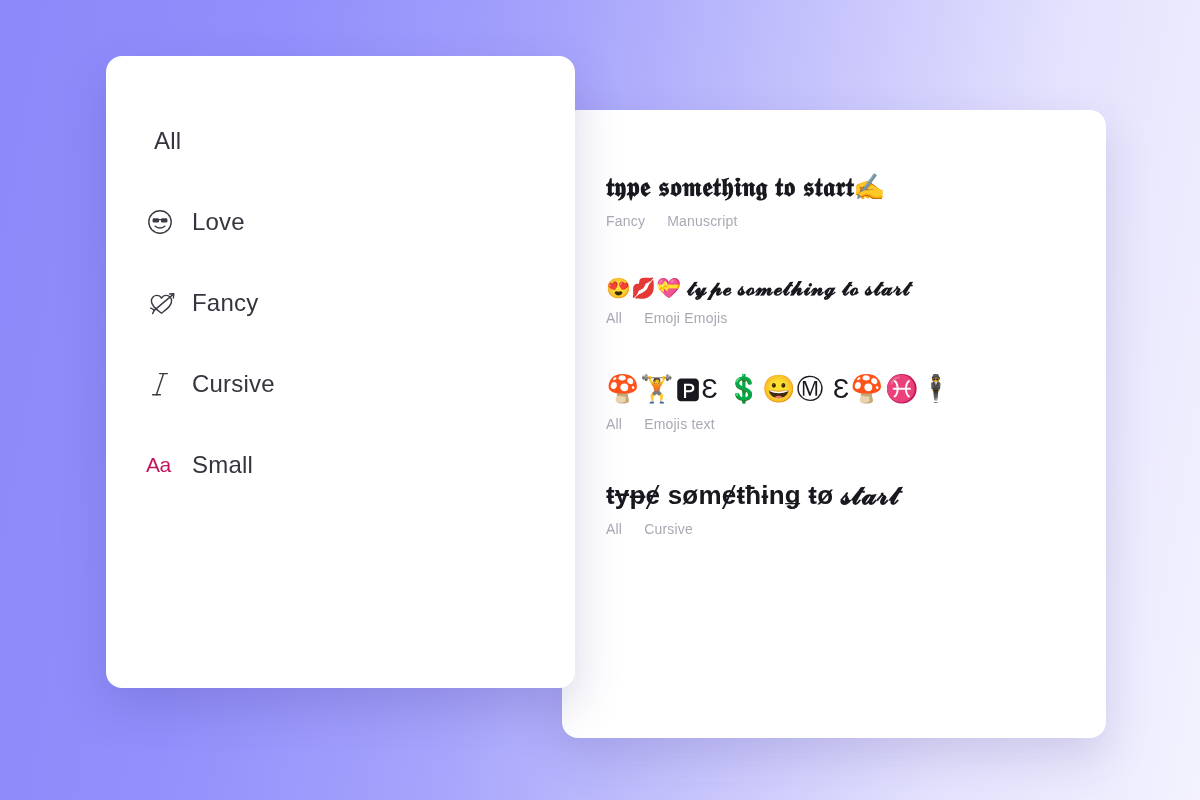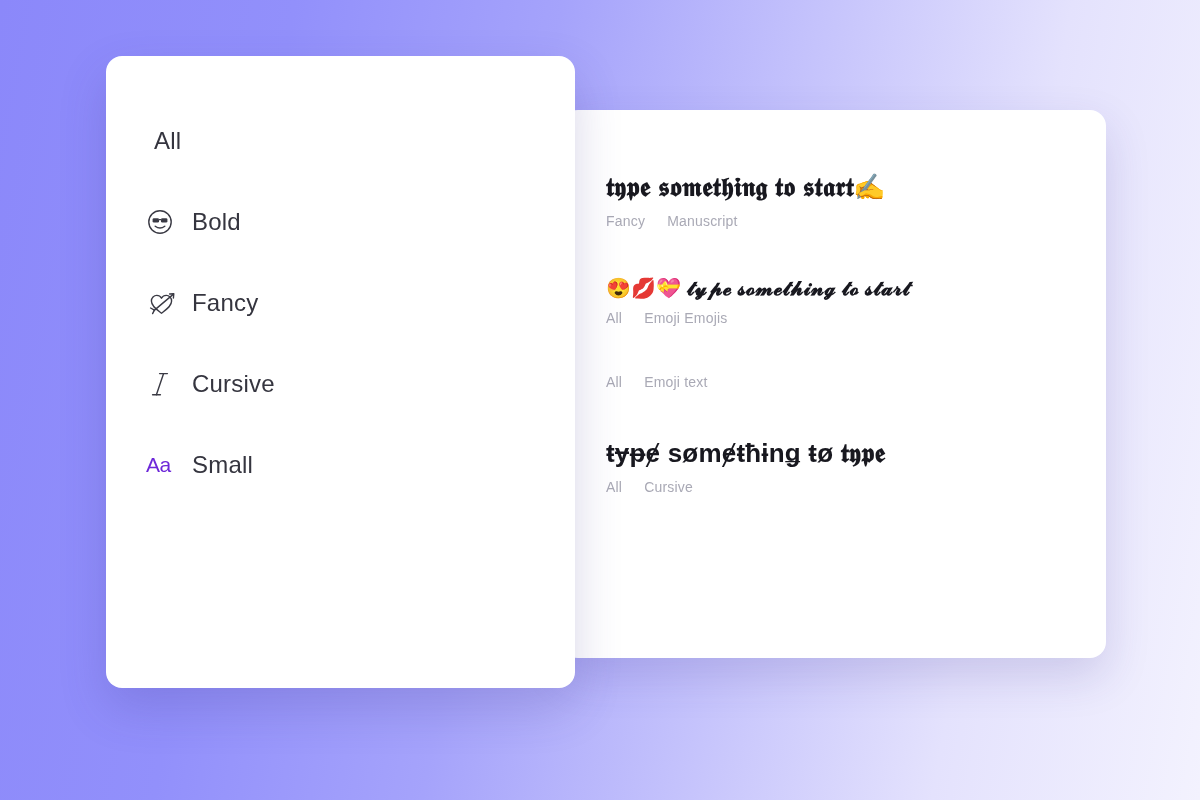--- a/index.html
+++ b/index.html
@@ -21,21 +21,21 @@
         #f3f2fe 100%);
     position: relative;
   }
 
   
   .results-card {
     position: absolute;
     left: 562px;
     top: 110px;
     width: 544px;
-    height: 548px;
+    height: 628px;
     background: #ffffff;
     border-radius: 16px;
     box-shadow: 0 18px 44px rgba(60,50,140,0.17);
     z-index: 1;
     overflow: hidden;
   }
 
   .results-list {
     position: absolute;
     left: 44px;
@@ -105,21 +105,21 @@
     font-size: 24px;
     color: #35353f;
     letter-spacing: .2px;
     line-height: 1;
   }
 
   .cat-item.no-icon .cat-label { padding-left: 8px; }
 
   .aa-glyph {
     font-size: 21px;
-    color: #6d28d9;
+    color: #be185d;
     font-family: "Liberation Sans", sans-serif;
     letter-spacing: -.5px;
   }
 </style>
 </head>
 <body>
 
 <div class="results-card">
   <div class="results-list">
 
@@ -133,28 +133,29 @@
 
     <div class="result-row">
       <div class="result-text style-script">😍💋💝 𝓽𝔂𝓹𝓮 𝓼𝓸𝓶𝓮𝓽𝓱𝓲𝓷𝓰 𝓽𝓸 𝓼𝓽𝓪𝓻𝓽</div>
       <div class="result-tags">
         <span>All</span>
         <span>Emoji Emojis</span>
       </div>
     </div>
 
     <div class="result-row">
+      <div class="result-text style-emoji">🍄🏋🅿Ɛ 💲😀Ⓜ Ɛ🍄♓🕴</div>
       <div class="result-tags">
         <span>All</span>
-        <span>Emoji text</span>
-      </div>
-    </div>
-
-    <div class="result-row">
-      <div class="result-text style-stroked">ŧɏᵽɇ sømɇŧħɨnǥ ŧø 𝖙𝖞𝖕𝖊</div>
+        <span>Emojis text</span>
+      </div>
+    </div>
+
+    <div class="result-row">
+      <div class="result-text style-stroked">ŧɏᵽɇ sømɇŧħɨnǥ ŧø 𝓼𝓽𝓪𝓻𝓽</div>
       <div class="result-tags">
         <span>All</span>
         <span>Cursive</span>
       </div>
     </div>
 
   </div>
 </div>
 
 <div class="category-card">
@@ -166,21 +167,21 @@
   <div class="cat-item">
     <span class="cat-icon">
       <svg width="28" height="28" viewBox="0 0 28 28" fill="none" stroke="#3a3a44" stroke-width="1.4">
         <circle cx="14" cy="14" r="11.2"></circle>
         <rect x="6.6" y="10.2" width="6.4" height="4.3" rx="1.3" fill="#3a3a44" stroke="none"></rect>
         <rect x="15" y="10.2" width="6.4" height="4.3" rx="1.3" fill="#3a3a44" stroke="none"></rect>
         <path d="M13 11.6 h2" stroke="#3a3a44" stroke-width="1.2"></path>
         <path d="M9.2 18.2 q4.8 3.6 9.6 0" stroke-linecap="round" fill="none"></path>
       </svg>
     </span>
-    <span class="cat-label">Bold</span>
+    <span class="cat-label">Love</span>
   </div>
 
   <div class="cat-item">
     <span class="cat-icon">
       <svg width="32" height="28" viewBox="0 0 32 28" fill="none" stroke="#3a3a44" stroke-width="1.4" stroke-linecap="round" stroke-linejoin="round">
         <path d="M15.5 24.2 C10.8 20.6 5.4 17.2 5.4 12.1 C5.4 8.8 7.9 6.4 10.8 6.4 C12.8 6.4 14.5 7.5 15.5 9.2 C16.5 7.5 18.2 6.4 20.2 6.4 C23.1 6.4 25.6 8.8 25.6 12.1 C25.6 17.2 20.2 20.6 15.5 24.2 Z"></path>
         <path d="M8.2 21.4 L27.2 5.4"></path>
         <path d="M23.6 5.0 L27.8 4.8 L27.4 9.0"></path>
         <path d="M4.6 19.0 L8.4 21.2 L6.6 24.6"></path>
       </svg>

